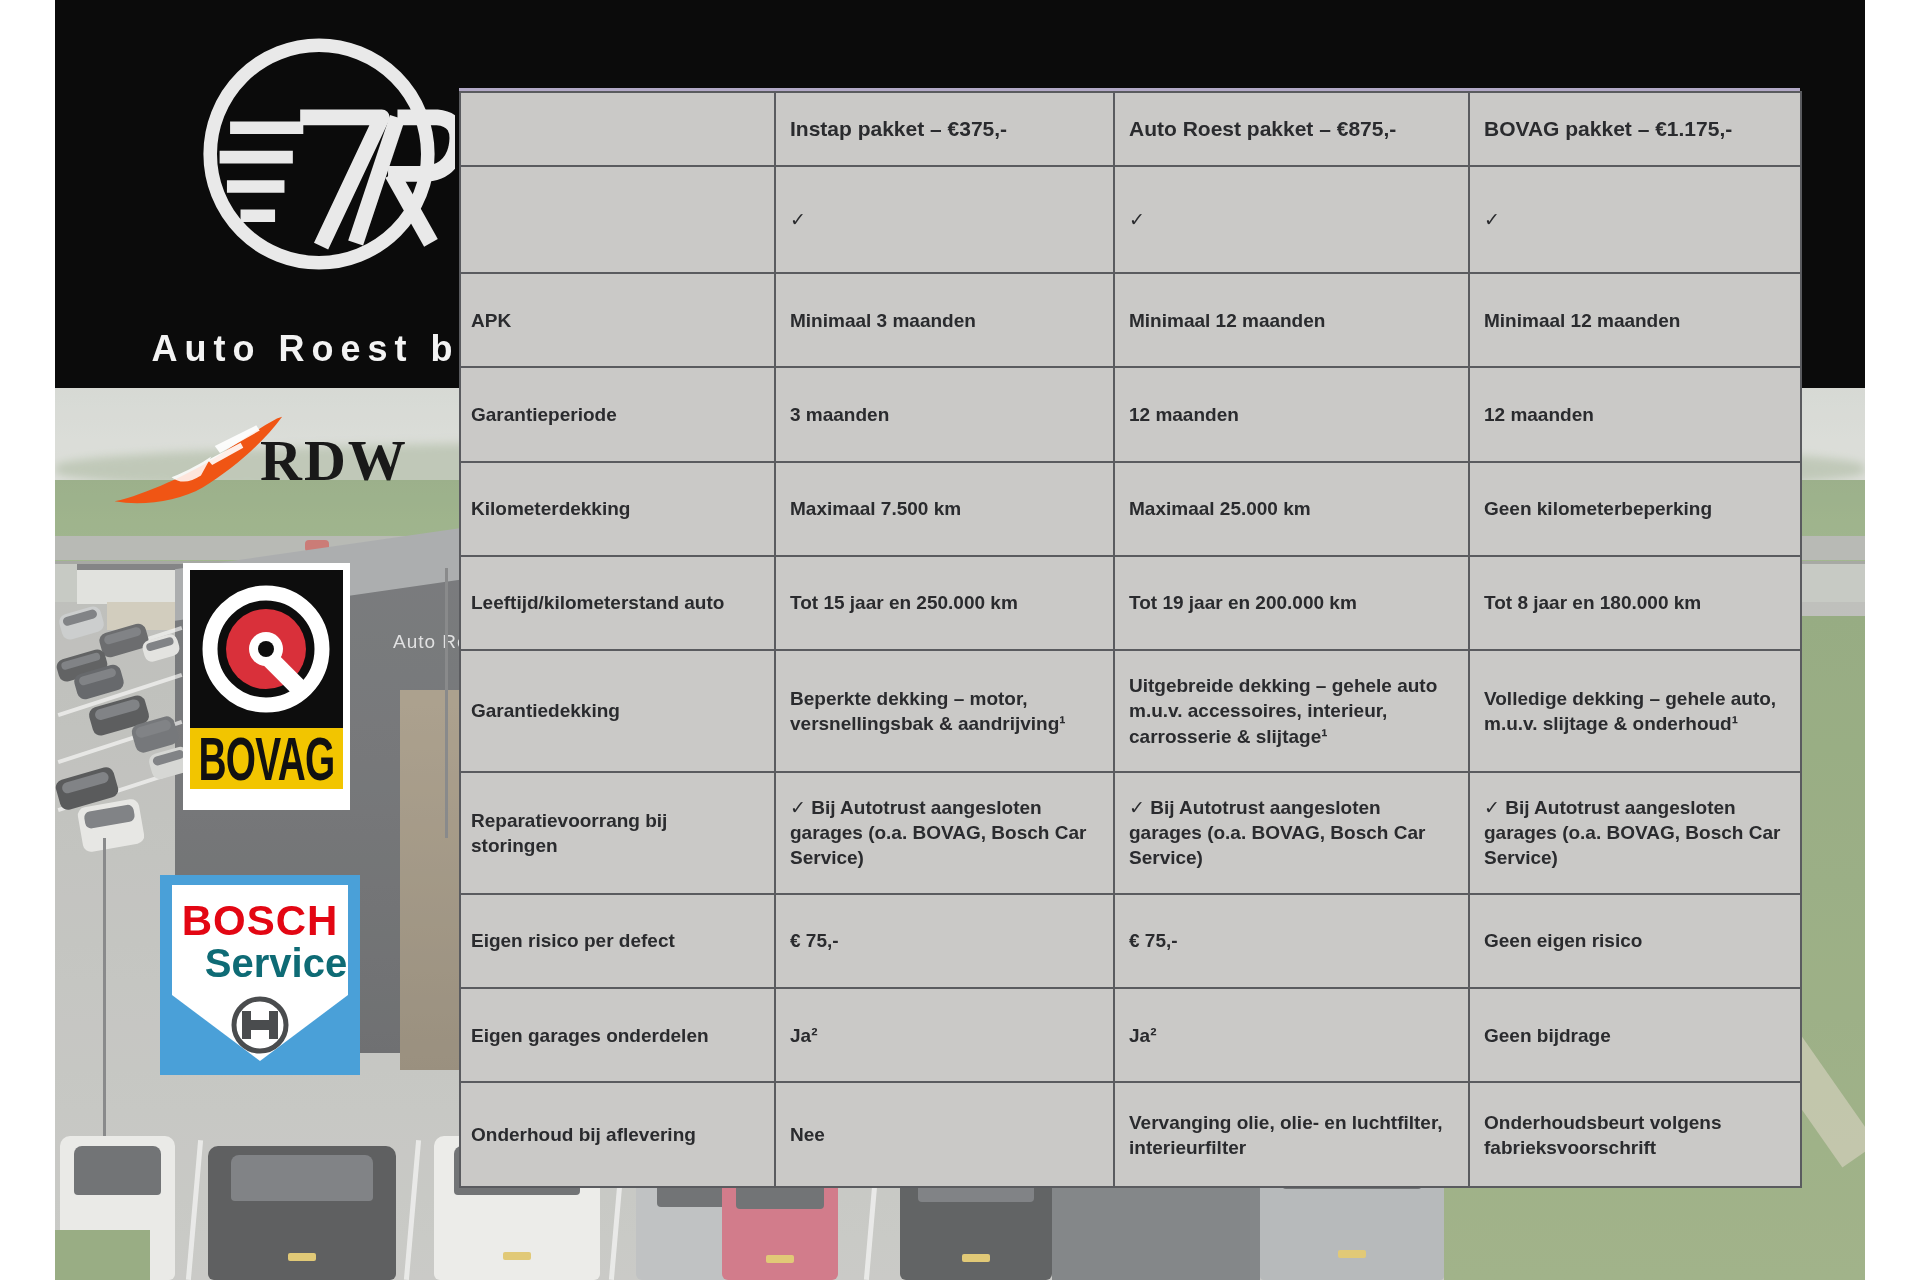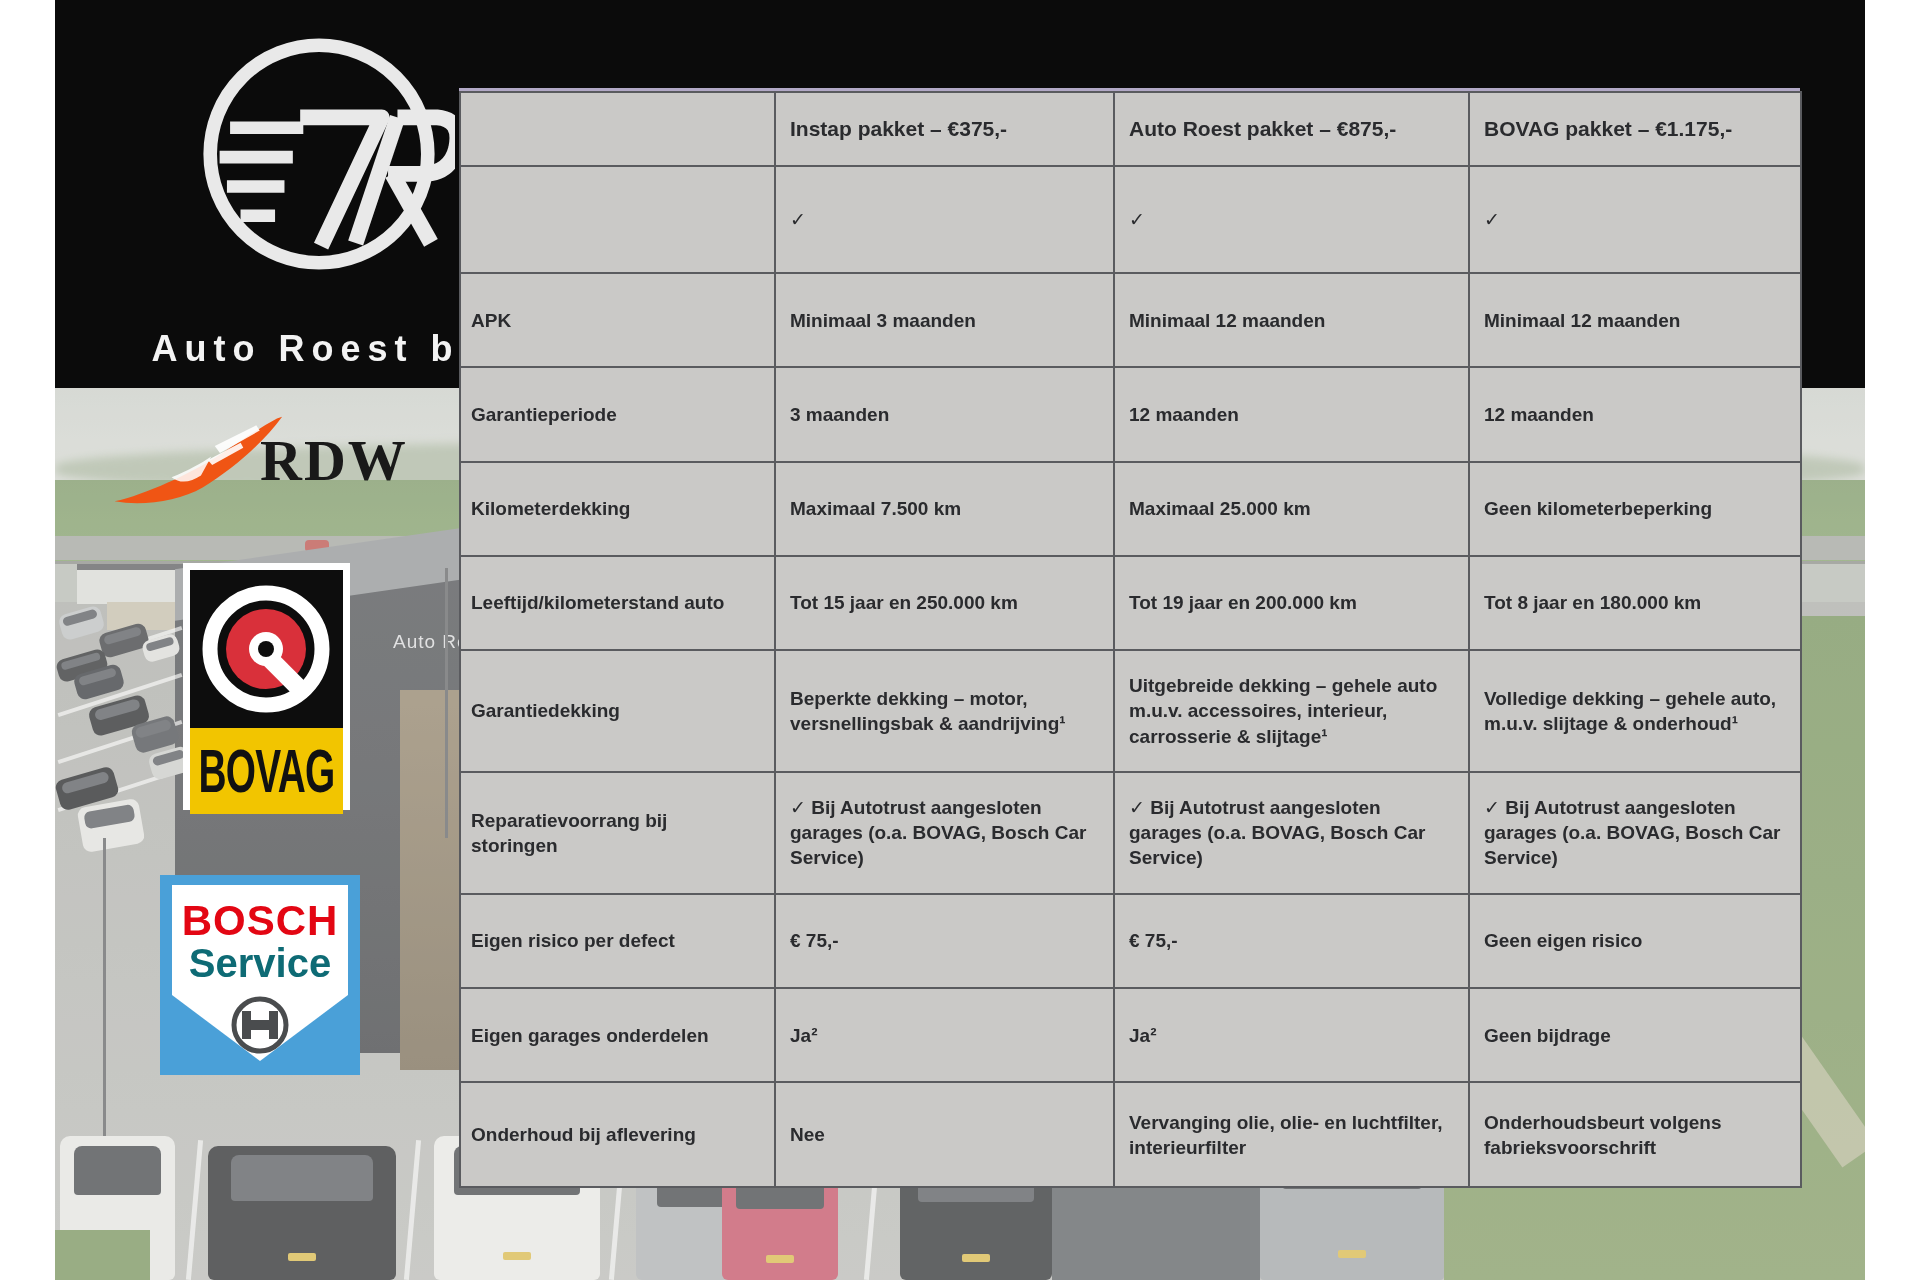--- a/index.html
+++ b/index.html
@@ -53,29 +53,29 @@
 .tinycar{position:absolute;height:12px;width:24px;border-radius:4px;}
 .structure{position:absolute;left:997px;top:762px;width:208px;height:130px;background:#4e5257;
   clip-path:polygon(0 18%,55% 0,100% 10%,100% 100%,0 100%);}
 
 
 .rdw{position:absolute;left:110px;top:415px;width:300px;height:110px;z-index:4;}
 .rdw-text{position:absolute;left:150px;top:12px;font-family:"Liberation Serif","DejaVu Serif",serif;
   font-weight:700;font-size:58px;color:#191919;letter-spacing:2px;}
 .bovag{position:absolute;left:183px;top:563px;width:167px;height:247px;background:#ffffff;padding:7px;z-index:4;}
 .bovag-top{position:relative;width:100%;height:158px;background:#0d0d0d;}
-.bovag-band{position:relative;width:100%;height:86px;background:var(--bovag-yellow);
+.bovag-band{position:relative;width:100%;height:61px;background:var(--bovag-yellow);
   display:flex;align-items:center;justify-content:center;}
 .bovag-band span{font-size:54px;font-weight:800;color:#111;transform:scale(.72,1.12);letter-spacing:-1px;}
 .bosch{position:absolute;left:160px;top:875px;width:200px;height:200px;background:var(--bosch-blue);z-index:4;}
 .bosch-shield{position:absolute;inset:0;background:#ffffff;
   clip-path:polygon(6% 5%,94% 5%,94% 60%,50% 93%,6% 60%);}
 .bosch-t1{position:absolute;left:0;width:100%;top:22px;text-align:center;color:var(--bosch-red);
   font-size:42px;font-weight:800;letter-spacing:1px;}
-.bosch-t2{position:absolute;left:0;width:100%;top:66px;text-align:center;color:var(--bosch-teal);
+.bosch-t2{position:absolute;left:16px;width:100%;top:66px;text-align:center;color:var(--bosch-teal);
   font-size:40px;font-weight:700;}
 .bosch-arm{position:absolute;left:50%;top:118px;transform:translateX(-50%);}
 
 
 .table-wrap{position:absolute;left:459px;top:88px;width:1341px;height:1100px;z-index:20;
   border-top:3px solid var(--accent-line);}
 table{width:100%;height:100%;border-collapse:collapse;table-layout:fixed;}
 th,td{border:2px solid var(--table-border);background:var(--table-bg);
   color:var(--table-text);font-weight:700;vertical-align:middle;
   font-size:19px;line-height:1.32;padding:8px 16px 8px 14px;text-align:left;}

